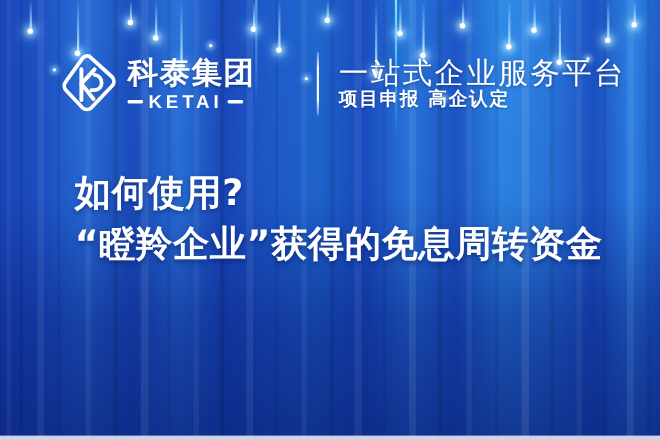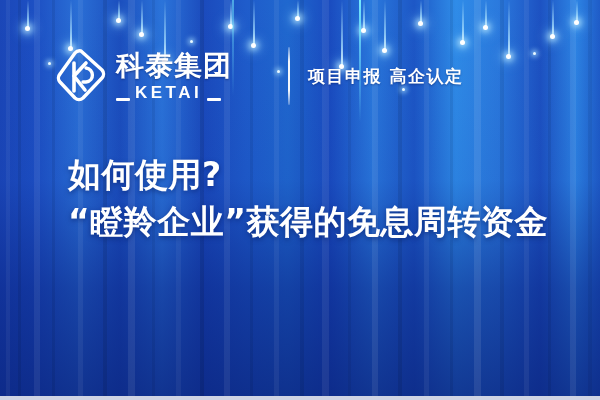--- a/index.html
+++ b/index.html
@@ -59,21 +59,21 @@
   #header-row{position:absolute;left:55px;top:40px;display:flex;align-items:center;height:72px;}
 
   #logo-block{display:flex;align-items:center;}
   #logo-mark{width:52px;height:56px;flex:0 0 auto;}
   #logo-words{margin-left:9px;display:flex;flex-direction:column;justify-content:center;}
   #logo-cn{
     font-size:28px;font-weight:bold;color:#ffffff;letter-spacing:1px;
     line-height:1;white-space:nowrap;
     font-family:"DejaVu Sans","Liberation Sans",sans-serif;
     text-shadow:0 1px 2px rgba(5,25,90,0.5);}
-  #logo-en-row{display:flex;align-items:flex-end;margin-top:4px;width:152px;}
+  #logo-en-row{display:flex;align-items:center;margin-top:4px;width:152px;}
   .logo-dash{height:3px;background:#ffffff;flex:0 0 14px;border-radius:1px;}
   #logo-en{
     font-size:17px;font-weight:bold;color:#ffffff;letter-spacing:3.5px;
     margin:0 5px;line-height:1;white-space:nowrap;}
 
   #header-divider{width:2px;height:58px;margin:0 18px 0 20px;
     background:linear-gradient(to bottom,rgba(255,255,255,0.25),rgba(255,255,255,0.95) 25%,rgba(255,255,255,0.95) 75%,rgba(255,255,255,0.25));
     border-radius:1px;}
 
   #slogan-block{display:flex;flex-direction:column;justify-content:center;}
@@ -178,20 +178,21 @@
           <span class="logo-dash"></span>
           <span id="logo-en">KETAI</span>
           <span class="logo-dash"></span>
         </div>
       </div>
     </div>
 
     <div id="header-divider"></div>
 
     <div id="slogan-block">
+      <div id="slogan-main">一站式企业服务平台</div>
       <div id="slogan-sub">项目申报 高企认定</div>
     </div>
   </div>
 
   <div id="title-block">
     <div class="title-line">如何使用?</div>
     <div class="title-line">“瞪羚企业”获得的免息周转资金</div>
   </div>
 
   <div id="bottom-edge"></div>

